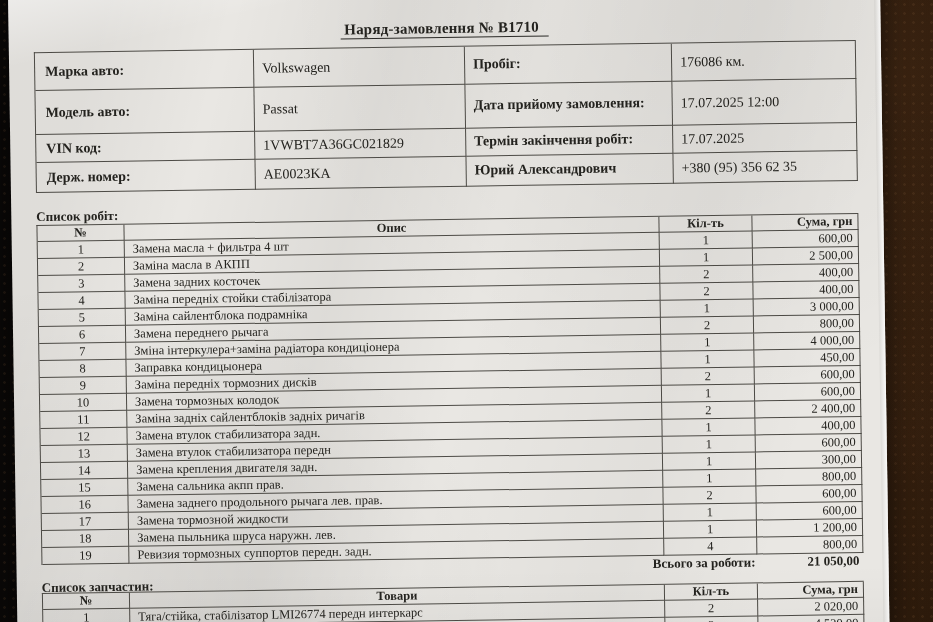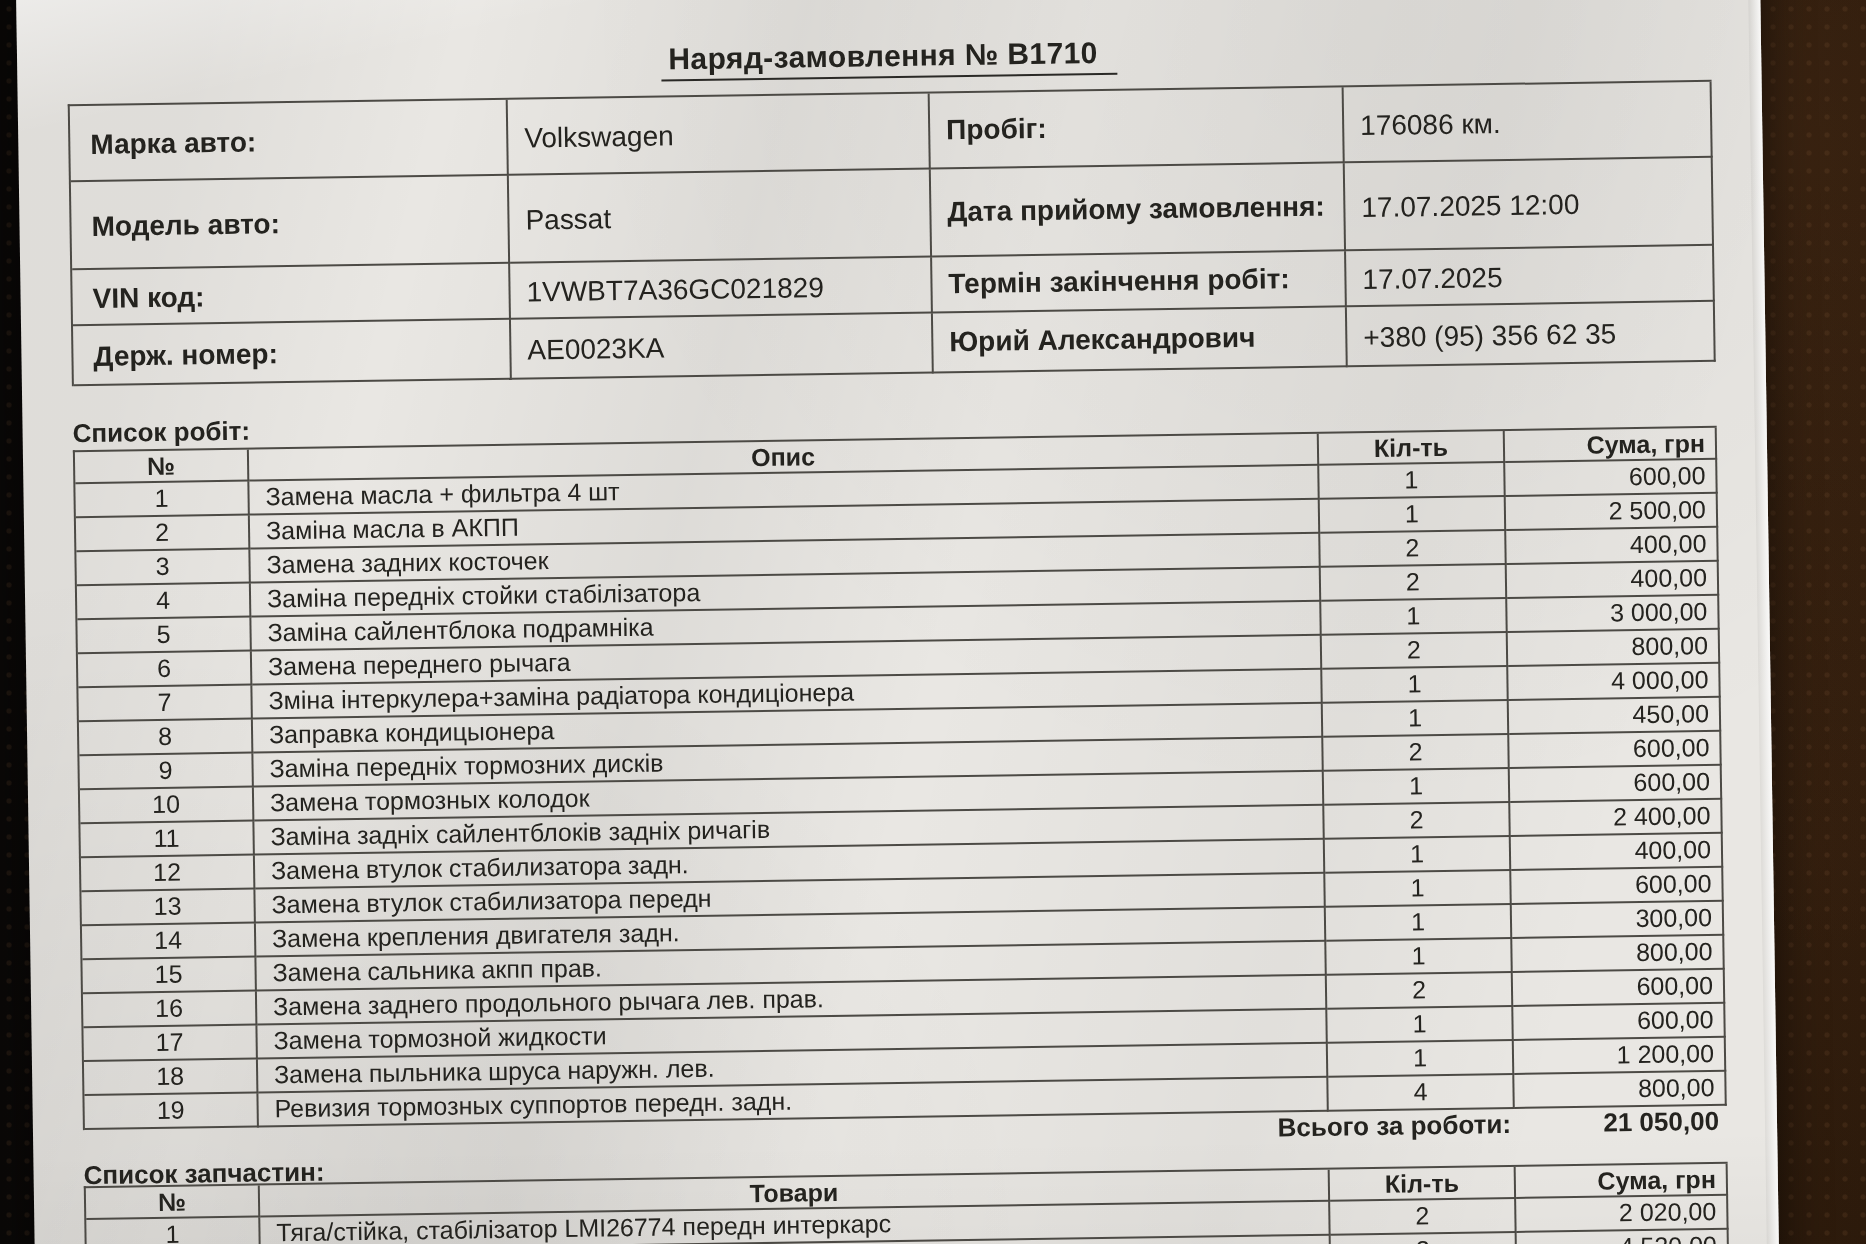--- a/index.html
+++ b/index.html
@@ -1,18 +1,18 @@
 <!DOCTYPE html>
 <html><head>
 <meta charset="utf-8">
 <style>
   html,body{margin:0;padding:0;background:#000;}
   .scene{
     position:relative;width:933px;height:622px;overflow:hidden;
-    font-family:Liberation Sans, sans-serif;
+    font-family:Liberation Serif, serif;
     background:
       radial-gradient(circle at 96% 12%, rgba(95,58,32,.30), transparent 38%),
       radial-gradient(circle at 97% 70%, rgba(88,52,28,.22), transparent 34%),
       linear-gradient(90deg,#0a0807 0%,#120d09 18%,#201409 55%,#2e1d0f 82%,#271709 100%);
   }
   .scene::before{
     content:"";position:absolute;inset:0;
     background-image:radial-gradient(rgba(140,95,60,.16) 1px, transparent 1.6px);
     background-size:9px 9px;pointer-events:none;
   }

